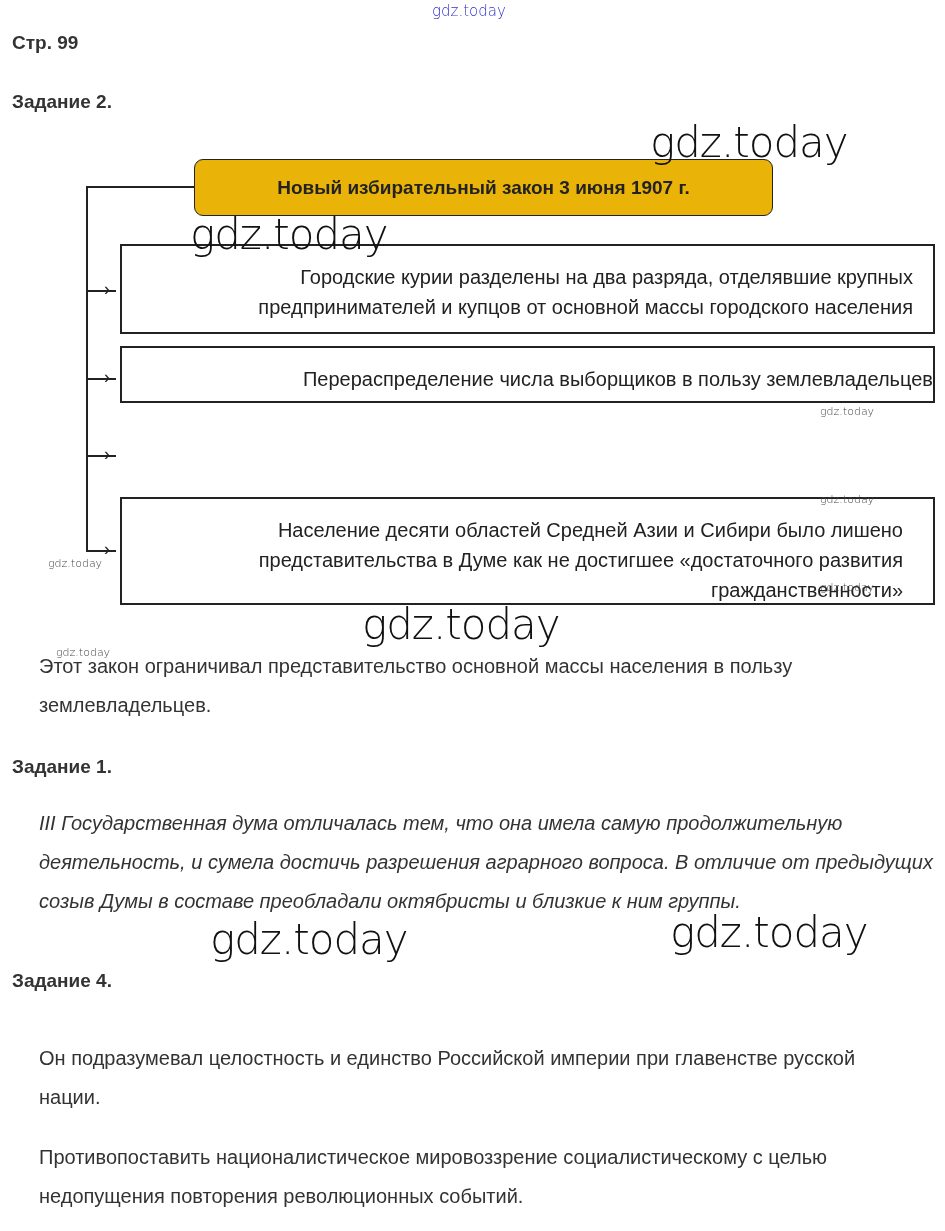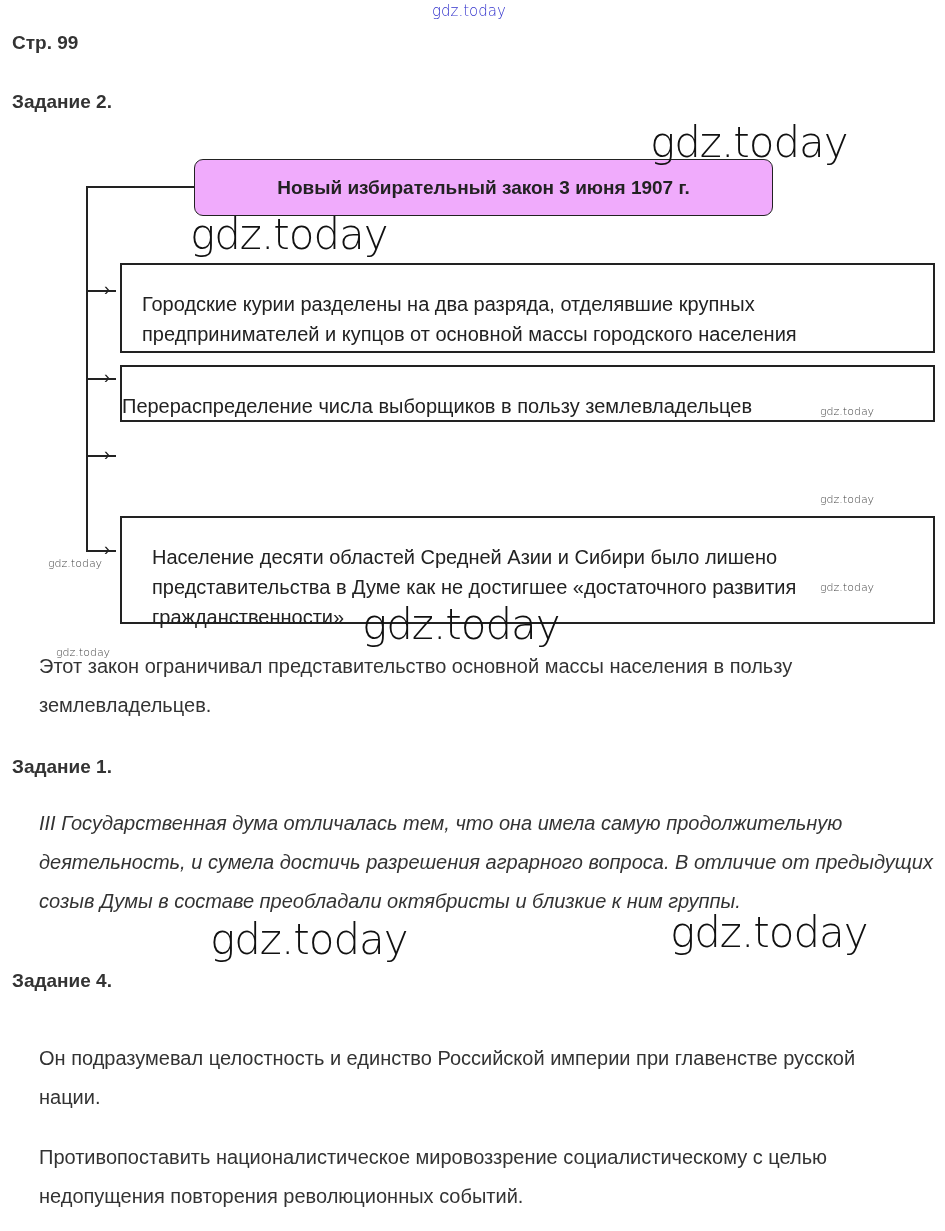--- a/index.html
+++ b/index.html
@@ -5,25 +5,25 @@
   html, body { margin: 0; padding: 0; background: #ffffff; }
   body { width: 945px; height: 1231px; position: relative; overflow: hidden;
          font-family: "Liberation Sans", sans-serif; color: #333333; }
   .abs { position: absolute; }
   .heading { font-weight: bold; font-size: 19px; color: #333; }
   .para { font-size: 20px; color: #333; line-height: 39px; margin-left: 27px; }
   .wm { font-family: "DejaVu Sans", sans-serif; color: #111; font-weight: 200; letter-spacing: -1px; }
   .wm-big { font-size: 42px; }
   .wm-small { font-size: 11px; color: #444; letter-spacing: 0; }
   .wm-top { font-size: 15px; color: #3333cc; letter-spacing: 0; }
-  .title-box { border: 1.5px solid #222; border-radius: 9px; background: #f0abfc;
+  .title-box { border: 1.5px solid #222; border-radius: 9px; background: #eab308;
                display: flex; align-items: center; justify-content: center;
                font-weight: bold; font-size: 19px; color: #222; }
   .item-box { border: 2px solid #222; background: #fff; box-sizing: border-box;
-              text-align: left; font-size: 20px; color: #222; line-height: 30px; padding-top: 24px; margin-top: 19px; }
+              text-align: right; font-size: 20px; color: #222; line-height: 30px; padding-top: 16px; }
   .vline { background: #222; width: 2px; }
   .hline { background: #222; height: 2px; }
   .arrow { font-size: 18px; color: #222; line-height: 1; }
 </style>
 </head>
 <body>
 
 <div class="abs wm wm-top" style="left:432px; top:2px;">gdz.today</div>
 
 <div class="abs heading" style="left:12px; top:32px;">Стр. 99</div>

